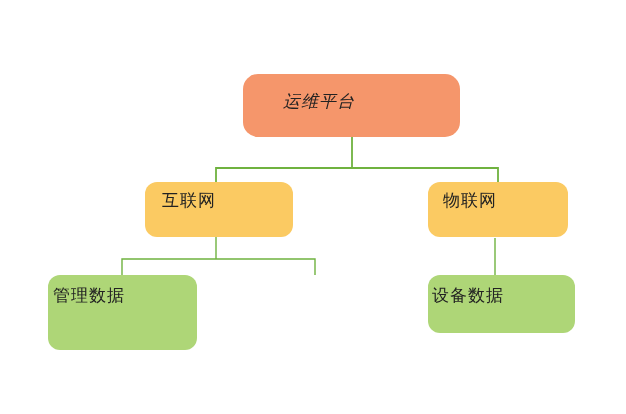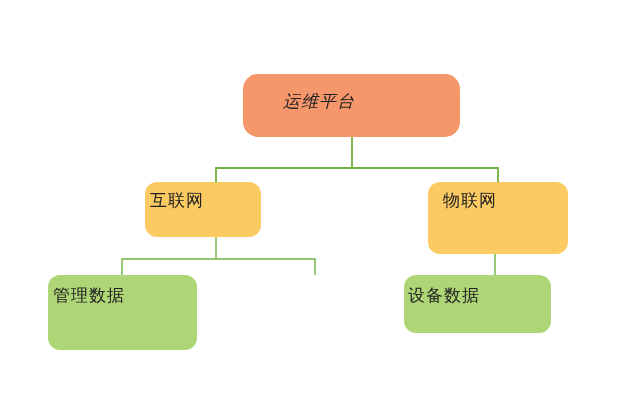--- a/index.html
+++ b/index.html
@@ -26,41 +26,41 @@
     font-size:17px;
     line-height:20px;
     letter-spacing:1px;
   }
   .node-root{
     left:243px;top:74px;width:217px;height:63px;
     border-radius:15px;
     padding:18px 0 0 40px;
   }
   .node-internet{
-    left:145px;top:182px;width:116px;height:55px;
+    left:145px;top:182px;width:148px;height:55px;
     border-radius:12px;
-    padding:9px 0 0 5px;
+    padding:9px 0 0 17px;
   }
   .node-iot{
-    left:428px;top:182px;width:140px;height:72px;
+    left:428px;top:182px;width:140px;height:55px;
     border-radius:12px;
     padding:9px 0 0 15px;
   }
   .node-mgmt{
     left:48px;top:275px;width:149px;height:75px;
     border-radius:12px;
     padding:11px 0 0 5px;
   }
   .node-biz{
     left:240px;top:275px;width:150px;height:58px;
     border-radius:12px;
     padding:11px 0 0 4px;
   }
   .node-dev{
-    left:404px;top:275px;width:147px;height:58px;
+    left:428px;top:275px;width:147px;height:58px;
     border-radius:12px;
     padding:11px 0 0 4px;
   }
 </style>
 </head>
 <body>
 
 <div class="canvas" style="background: rgb(255, 255, 255);">
 
   <svg class="edges" viewBox="0 0 626 414" xmlns="http://www.w3.org/2000/svg">

